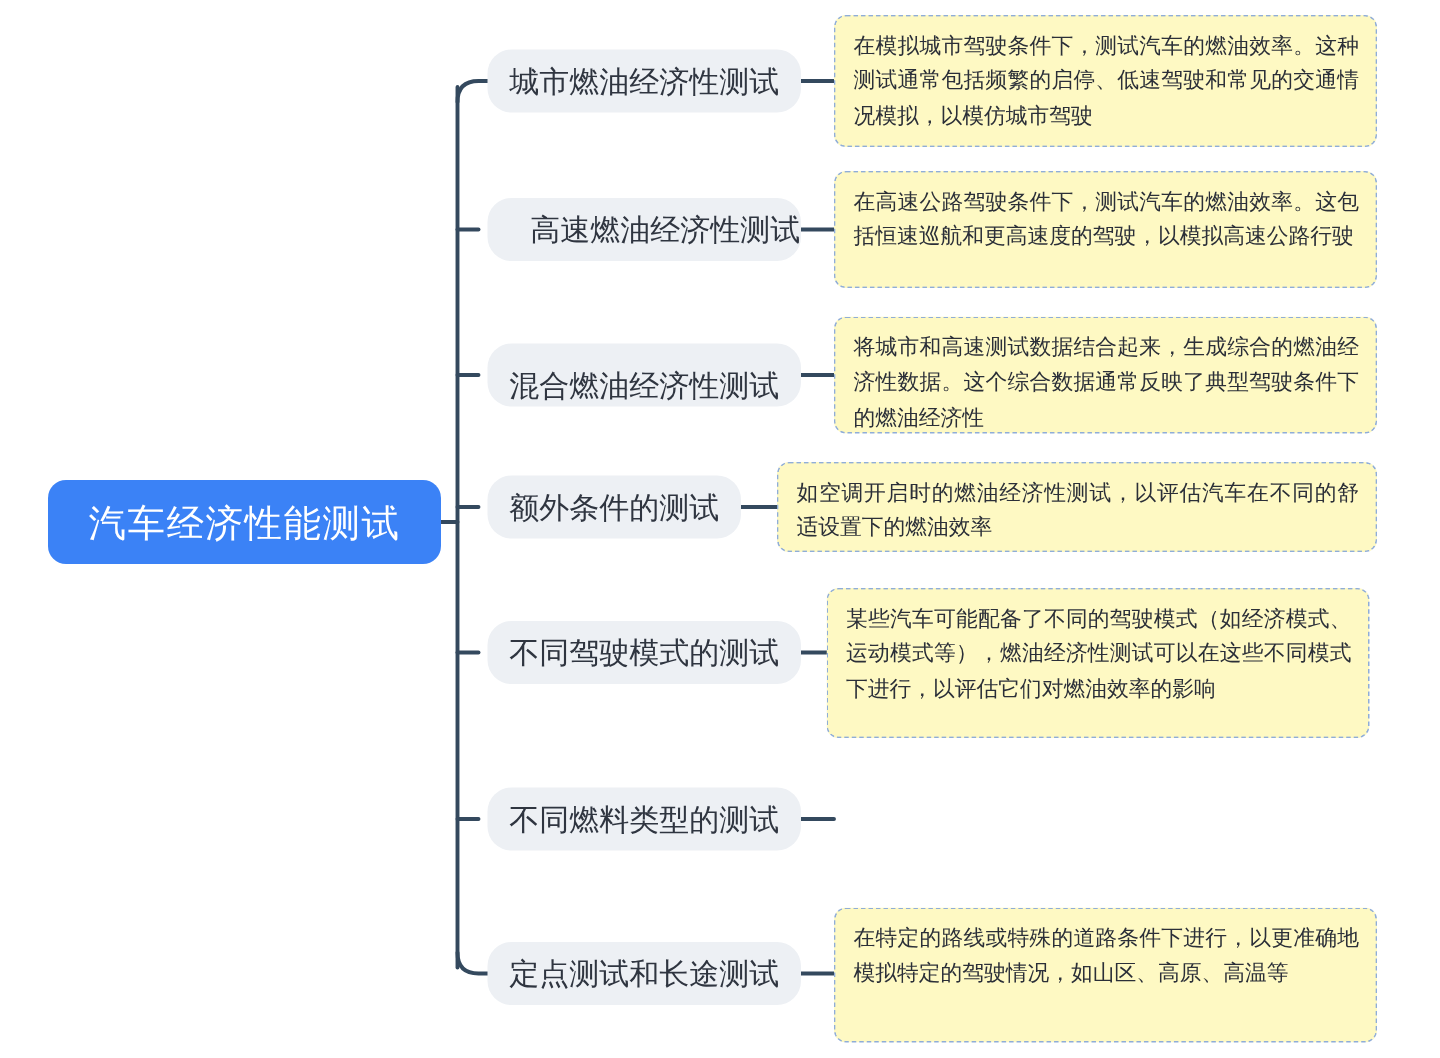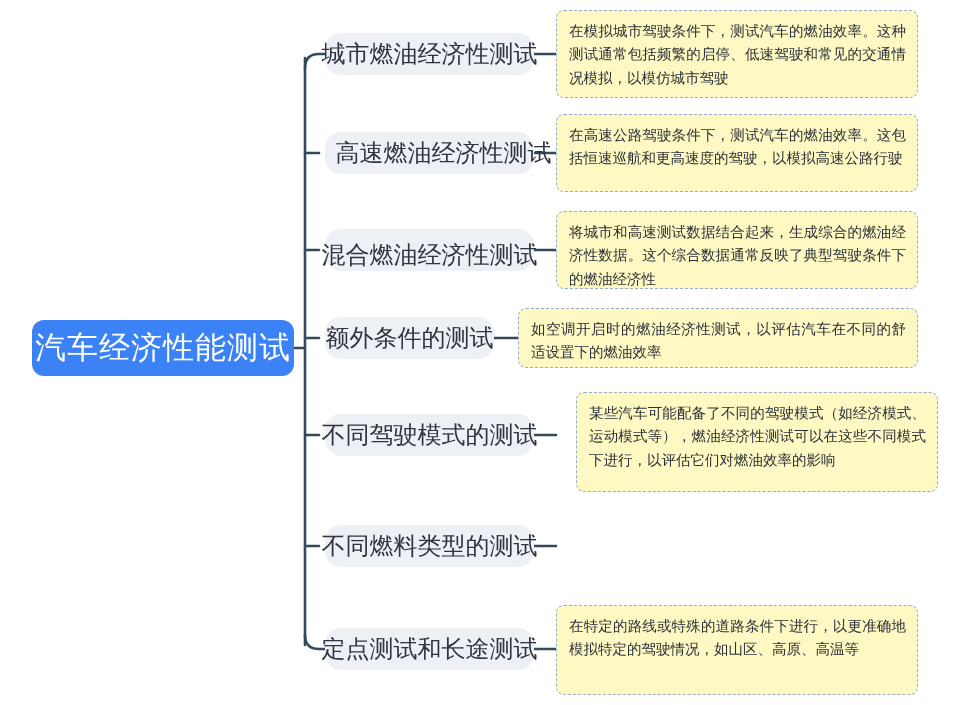--- a/index.html
+++ b/index.html
@@ -38,35 +38,35 @@
     top: 320px;
     width: 262px;
     height: 56px;
     box-sizing: border-box;
     background: #3b82f6;
     border-radius: 12px;
     display: flex;
     align-items: center;
     justify-content: center;
     color: #ffffff;
-    font-size: 31px;
+    font-size: 25px;
     letter-spacing: 1px;
     white-space: nowrap;
   }
 
   
   .branch-node {
     position: absolute;
     box-sizing: border-box;
     background: #edf0f4;
     border-radius: 16px;
     display: flex;
     align-items: center;
     justify-content: center;
-    font-size: 24px;
+    font-size: 20px;
     color: #2f3540;
     white-space: nowrap;
     padding: 0 14px;
     height: 42px;
   }
 
   
   .note-box {
     position: absolute;
     box-sizing: border-box;
@@ -143,21 +143,21 @@
   <div class="branch-node" style="left:325px; top:317px; width:169px;">
     <span>额外条件的测试</span>
   </div>
   <div class="note-box" style="left:518px; top:308px; width:400px; height:60px;">
     <p>如空调开启时的燃油经济性测试，以评估汽车在不同的舒适设置下的燃油效率</p>
   </div>
 
   <div class="branch-node" style="left:325px; top:414px; width:209px;">
     <span>不同驾驶模式的测试</span>
   </div>
-  <div class="note-box" style="left:576px; top:392px; width:362px; height:100px;">
+  <div class="note-box" style="left:551px; top:392px; width:362px; height:100px;">
     <p>某些汽车可能配备了不同的驾驶模式（如经济模式、运动模式等），燃油经济性测试可以在这些不同模式下进行，以评估它们对燃油效率的影响</p>
   </div>
 
   <div class="branch-node" style="left:325px; top:525px; width:209px;">
     <span>不同燃料类型的测试</span>
   </div>
 
   <div class="branch-node" style="left:325px; top:628px; width:209px;">
     <span>定点测试和长途测试</span>
   </div>

